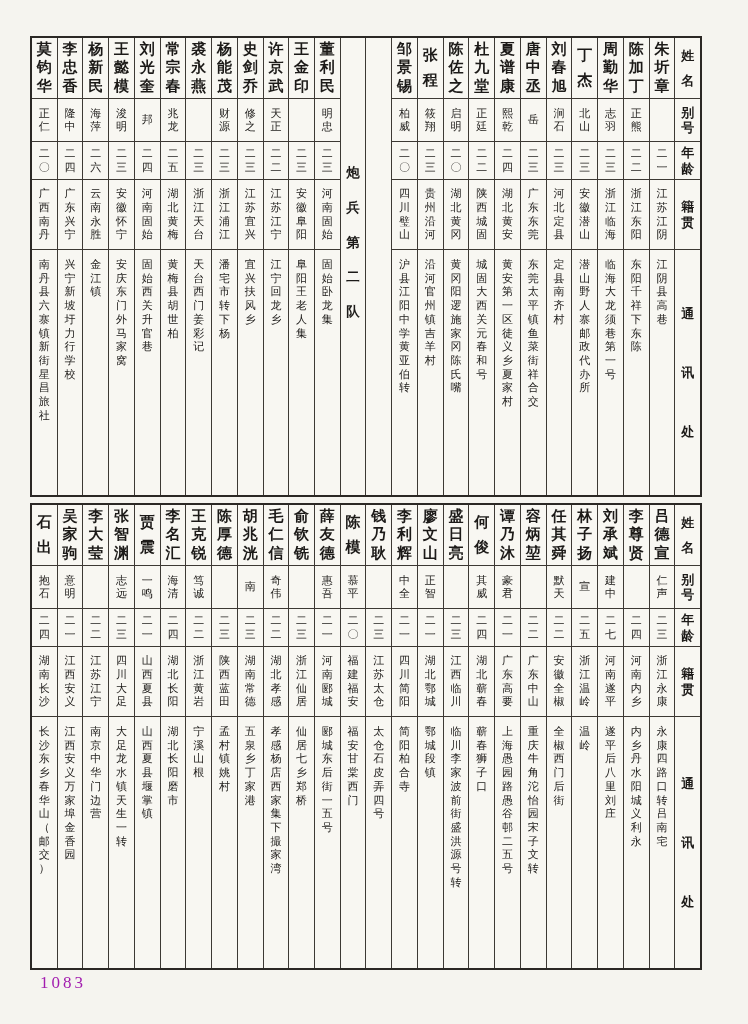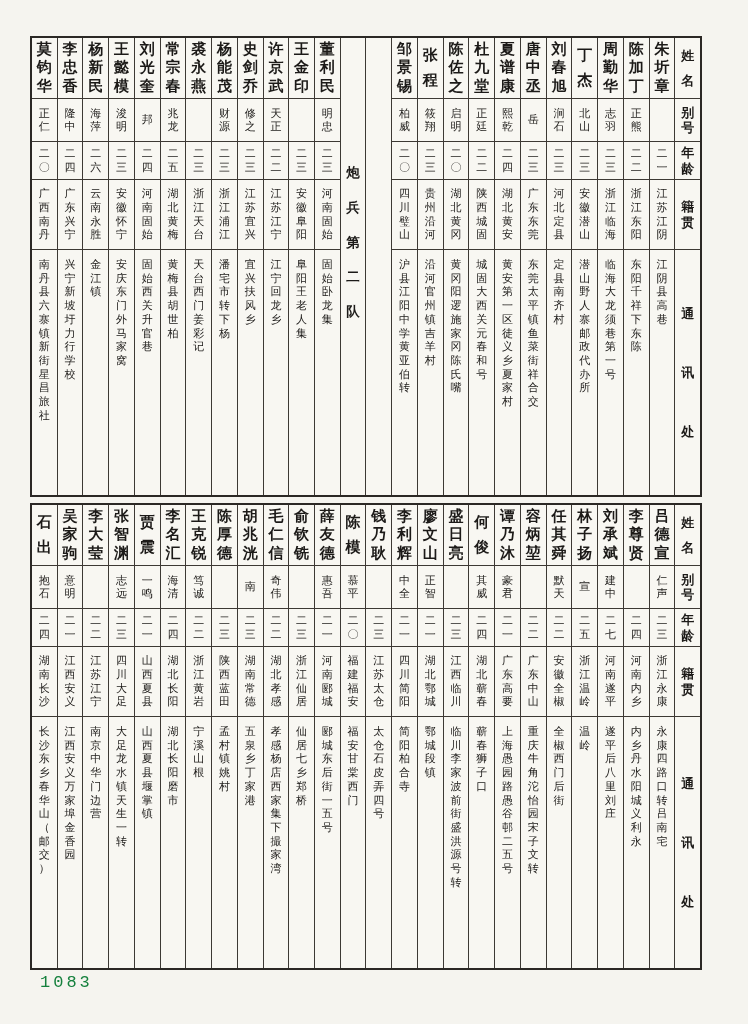--- a/index.html
+++ b/index.html
@@ -37,22 +37,22 @@
   .native-cell { height:70px; justify-content:center; gap:2.5px; font-size:11px; }
   .addr-cell   { flex:1; justify-content:flex-start; padding-top:9px; gap:2.5px; font-size:11px; }
   .header-col .cell { font-weight:bold; font-size:13px; }
   .header-col .addr-cell { justify-content:center; gap:46px; padding-top:0; }
   .unit-col .cell {
     flex:1; justify-content:flex-start; padding-top:128px;
     gap:21px; font-size:13.5px; font-weight:bold;
   }
   .page-number {
     position:absolute; left:40px; top:973px;
-    font-family:Liberation Mono, monospace;
-    font-size:17px; letter-spacing:3px; color:#15803d;text-align:right;
+    font-family:Liberation Serif, serif;
+    font-size:17px; letter-spacing:3px; color:#a21caf;text-align:right;
   }
 </style>
 </head>
 <body>
 
 <div id="table-top" class="roster-table">
     <div class="col header-col">
       <div class="cell name-cell rule">
         <span>姓</span>
         <span>名</span>

